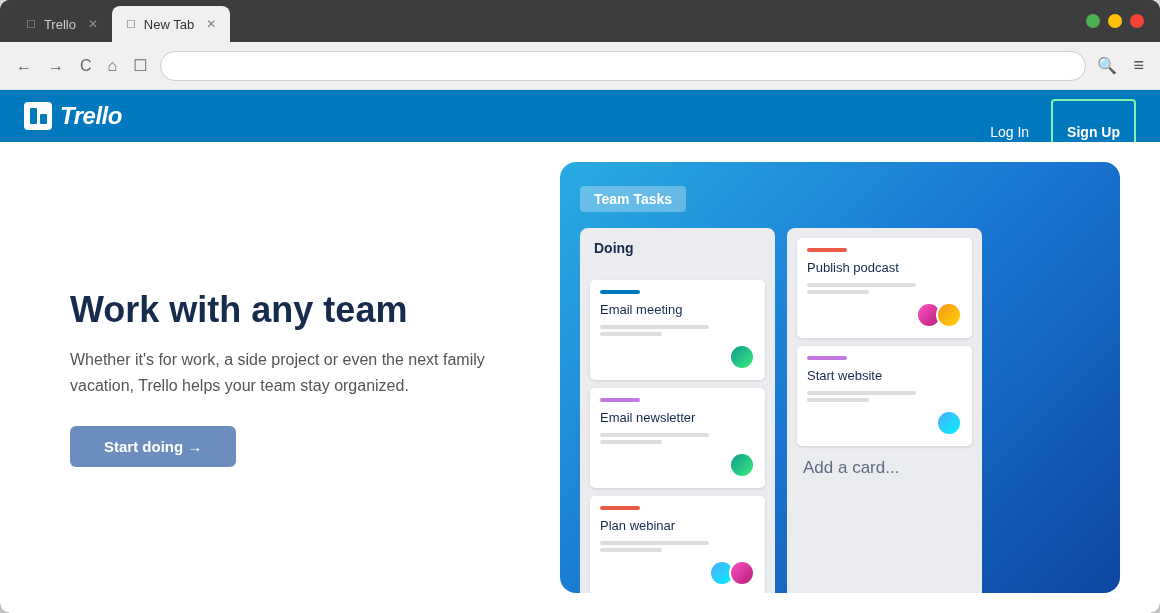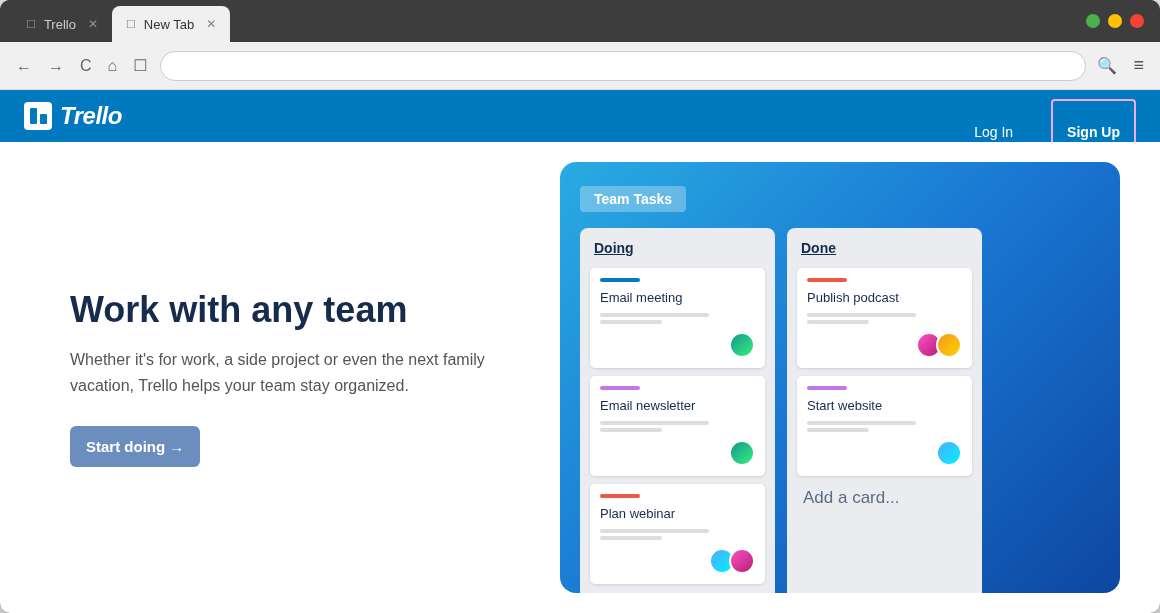--- a/index.html
+++ b/index.html
@@ -159,34 +159,34 @@
     .logo-text {
       font-size: 24px;
       font-weight: 700;
       color: white;
       font-style: italic;
       letter-spacing: -0.5px;
     }
     .header-auth {
       display: flex;
       align-items: center;
-      gap: 28px;
+      gap: 12px;
       margin-top: 32px;
     }
     .login-btn {
       background: none;
       border: none;
       color: white;
       font-size: 14px;
       cursor: pointer;
       padding: 6px 10px;
     }
     .signup-btn {
       background: none;
-      border: 2px solid #f0abfc;
+      border: 2px solid #86efac;
       color: white;
       font-size: 14px;
       font-weight: 600;
       cursor: pointer;
       padding: 23px 14px;
       border-radius: 4px;
     }
 
     
     .hero-section {
@@ -214,21 +214,21 @@
     .hero-subtitle {
       font-size: 16px;
       color: #555;
       line-height: 1.6;
       margin-bottom: 28px;
     }
     .start-btn {
       background: #6c8ebf;
       color: white;
       border: none;
-      padding: 12px 16px;
+      padding: 12px 34px;
       border-radius: 6px;
       font-size: 15px;
       font-weight: 600;
       cursor: pointer;
       display: inline-flex;
       align-items: center;
       gap: 8px;
     }
 
     
@@ -265,23 +265,22 @@
       border-radius: 8px;
       padding: 10px;
       width: 195px;
       min-height: 320px;
     }
 
     .list-header {
       font-size: 14px;
       font-weight: 700;
       color: #172b4d;
-      margin-bottom: 10px;
+      margin-bottom: 22px;
       padding: 2px 4px;
-      text-decoration: underline;
     }
 
     .card {
       background: white;
       border-radius: 5px;
       padding: 10px;
       margin-bottom: 8px;
       box-shadow: 0 1px 3px rgba(0,0,0,0.12);
     }
 
@@ -448,21 +447,20 @@
               <div class="card-footer">
                 <div class="avatar avatar-blue"></div>
                 <div class="avatar avatar-pink"></div>
               </div>
             </div>
 
             <div class="add-card">Add a card...</div>
           </div>
 
           <div class="board-list">
-            <div class="list-header">Done</div>
 
             <div class="card">
               <div class="card-label label-red"></div>
               <div class="card-title">Publish podcast</div>
               <div class="card-lines">
                 <div class="card-line"></div>
                 <div class="card-line short"></div>
               </div>
               <div class="card-footer">
                 <div class="avatar avatar-pink"></div>

